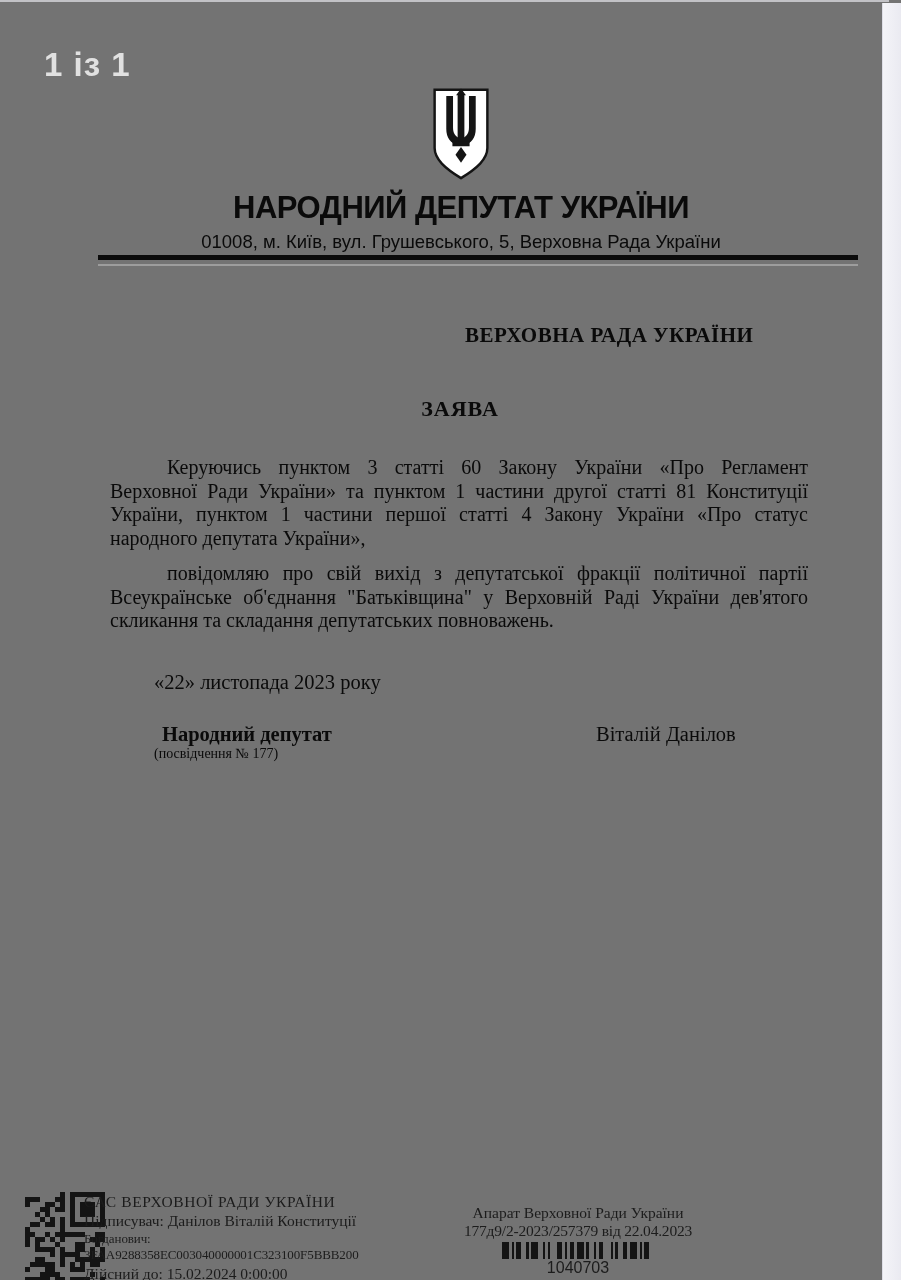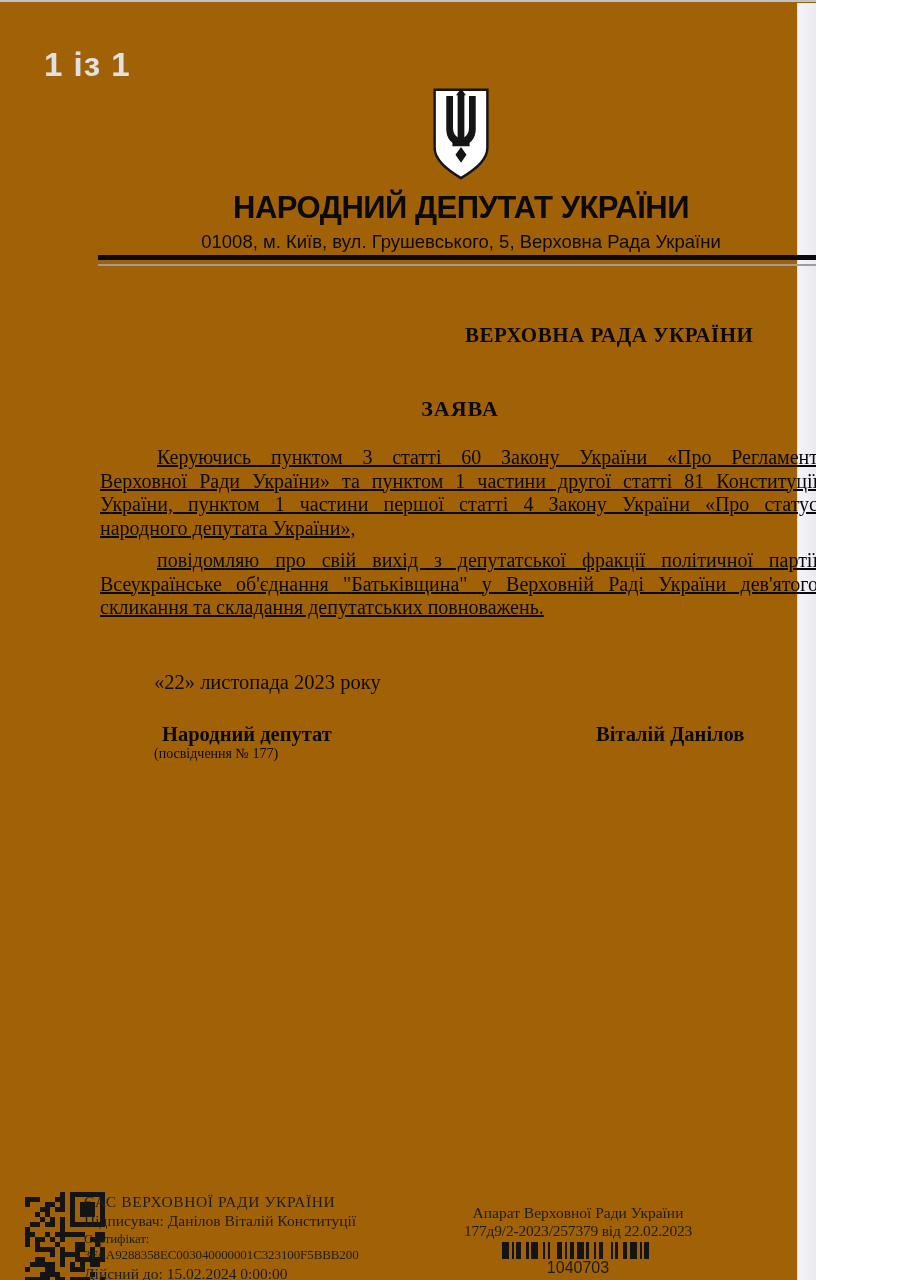--- a/index.html
+++ b/index.html
@@ -1,18 +1,18 @@
 <!DOCTYPE html>
 <html><head>
 <meta charset="utf-8">
 <style>
   html,body{margin:0;padding:0;background:#ffffff;}
   .canvas{
-    position:relative;width:816px;height:1280px;overflow:hidden;
-    background:#a16207;color:#0a0a0a;
+    position:relative;width:901px;height:1280px;overflow:hidden;
+    background:#737373;color:#0a0a0a;
     font-family:"Liberation Serif", serif;
   }
   
   .edge-top{position:absolute;top:0;left:0;width:889px;height:2px;background:#c2c2c6;}
   .edge-right{position:absolute;top:3px;right:0;bottom:0;width:18px;
     background:linear-gradient(to right,#f4f4f8,#eaeaf1);border-left:1px solid #dedee6;}
   
   .page-indicator{position:absolute;left:44px;top:46px;
     font-family:"Liberation Sans", sans-serif;font-size:33px;font-weight:600;
     color:#e1e1e1;letter-spacing:1px;}
@@ -25,29 +25,29 @@
     font-size:18.5px;color:#0a0a0a;line-height:1;}
   .rule-black{position:absolute;left:98px;top:255px;width:760px;height:5px;background:#0b0b0b;}
   .rule-gray{position:absolute;left:98px;top:264px;width:760px;height:2px;background:#9d9d9d;}
   
   .recipient{position:absolute;left:465px;top:325px;font-size:21px;font-weight:bold;
     letter-spacing:0.5px;line-height:1;}
   .doc-title{position:absolute;left:0;top:398px;width:920px;text-align:center;
     font-size:22px;font-weight:bold;letter-spacing:1px;line-height:1;}
   .body-text{position:absolute;left:98px;top:444px;width:722px;
     font-size:20px;line-height:23.5px;}
-  .para{margin:2px;text-decoration:underline;}
+  .para{margin:12px;}
   .para + .para{margin-top:9px;}
   .para .jline{text-align:justify;text-align-last:justify;}
   .para .jline.last{text-align-last:left;}
   .para .jline:first-child{text-indent:57px;}
   .date-line{position:absolute;left:154px;top:670px;font-size:20.5px;line-height:1.2;}
   .sig-position{position:absolute;left:162px;top:722px;font-size:20.5px;font-weight:bold;line-height:1.2;}
   .sig-credential{position:absolute;left:154px;top:746px;font-size:14px;line-height:1.2;}
-  .sig-name{position:absolute;left:596px;top:722px;font-size:20.5px;font-weight:bold;line-height:1.2;}
+  .sig-name{position:absolute;left:596px;top:722px;font-size:20.5px;font-weight:normal;line-height:1.2;}
   
   .qr{position:absolute;left:25px;top:1192px;width:80px;height:95px;}
   .esign{position:absolute;left:84px;top:1193px;width:330px;color:#1c1c1c;}
   .esign-l1{font-size:15.5px;letter-spacing:0.6px;line-height:18px;}
   .esign-l2{font-size:15.5px;line-height:17px;margin-top:1px;}
   .esign-l3{font-size:13px;letter-spacing:-0.1px;line-height:16px;margin-top:2px;}
   .esign-l4{font-size:15.5px;line-height:17px;margin-top:2px;}
   
   .reg{position:absolute;left:445px;top:1204px;width:266px;text-align:center;color:#1c1c1c;}
   .reg-office{font-size:15.5px;line-height:18px;text-align:center;}
@@ -264,27 +264,27 @@
         <rect x="45" y="90" width="5" height="5" fill="#141414"></rect>
         <rect x="50" y="90" width="5" height="5" fill="#141414"></rect>
         <rect x="60" y="90" width="5" height="5" fill="#141414"></rect>
         <rect x="75" y="90" width="5" height="5" fill="#141414"></rect>
       </svg>
   </div>
 
   <div class="esign">
     <div class="esign-l1">ЄАС ВЕРХОВНОЇ РАДИ УКРАЇНИ</div>
     <div class="esign-l2">Підписувач: Данілов Віталій Конституції</div>
-    <div class="esign-l3">Сертифікат: 3FAA9288358EC003040000001C323100F5BBB200</div>
+    <div class="esign-l3">Богданович: 3FAA9288358EC003040000001C323100F5BBB200</div>
     <div class="esign-l4">Дійсний до: 15.02.2024 0:00:00</div>
   </div>
 
   <div class="reg">
     <div class="reg-office">Апарат Верховної Ради України</div>
-    <div class="reg-ref">177д9/2-2023/257379 від 22.02.2023</div>
+    <div class="reg-ref">177д9/2-2023/257379 від 22.04.2023</div>
     <svg id="barcode-svg" class="reg-barcode" width="152" height="17" preserveAspectRatio="none" xmlns="http://www.w3.org/2000/svg" viewBox="0 0 63 10">
         <rect x="0" y="0" width="3" height="10" fill="#141414"></rect>
         <rect x="4" y="0" width="1" height="10" fill="#141414"></rect>
         <rect x="6" y="0" width="2" height="10" fill="#141414"></rect>
         <rect x="10" y="0" width="1" height="10" fill="#141414"></rect>
         <rect x="12" y="0" width="3" height="10" fill="#141414"></rect>
         <rect x="17" y="0" width="1" height="10" fill="#141414"></rect>
         <rect x="19" y="0" width="1" height="10" fill="#141414"></rect>
         <rect x="23" y="0" width="2" height="10" fill="#141414"></rect>
         <rect x="26" y="0" width="1" height="10" fill="#141414"></rect>

